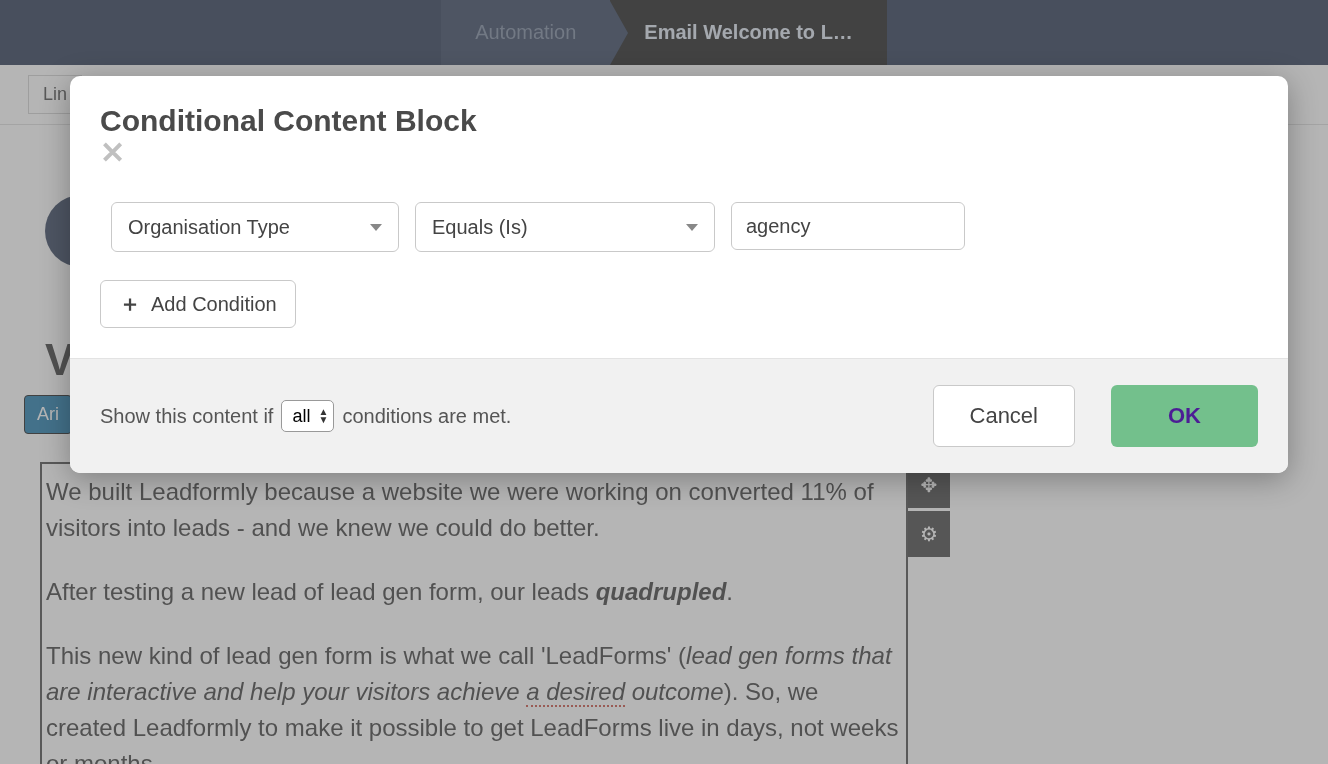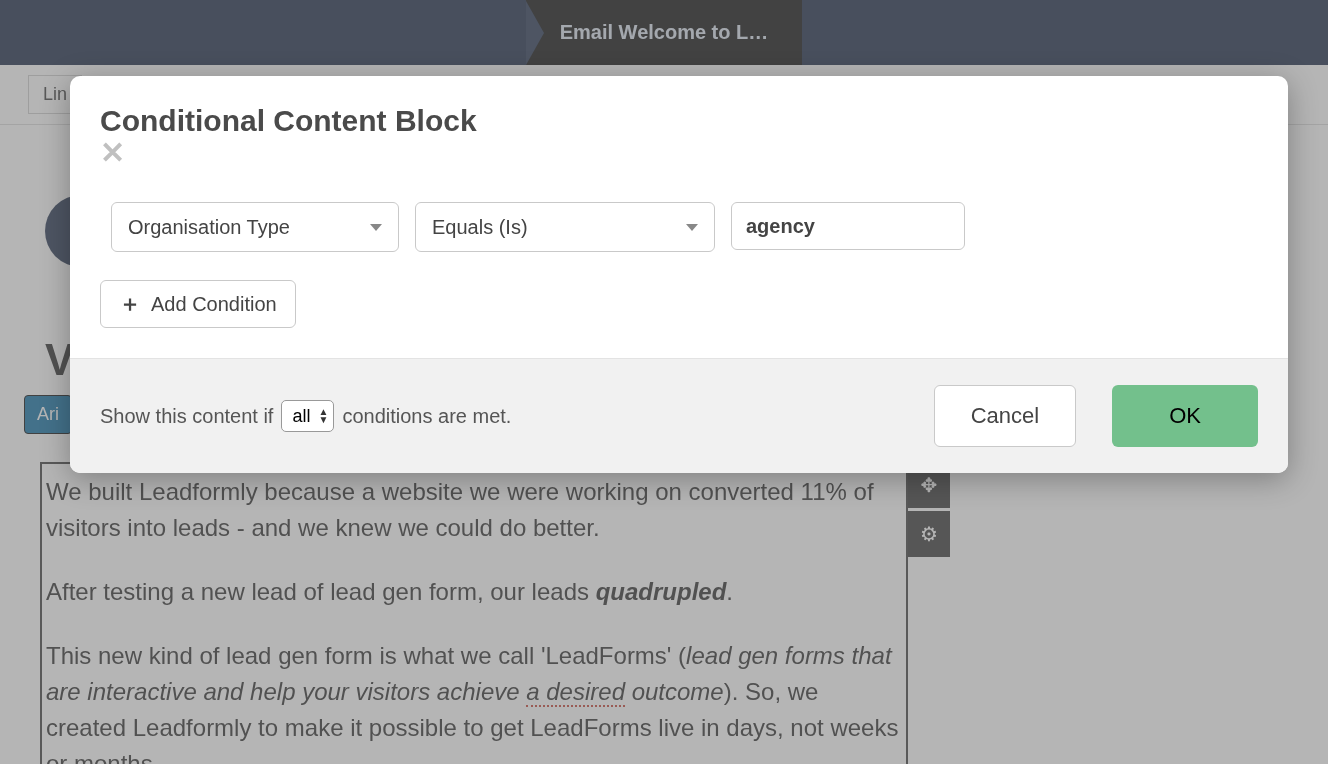--- a/index.html
+++ b/index.html
@@ -224,21 +224,20 @@
 .dd1 { width: 288px; }
 .dd2 { width: 300px; }
 .text-input {
   border: 1px solid #c9c9c9;
   border-radius: 6px;
   height: 48px;
   width: 234px;
   padding: 0 14px;
   font-size: 20px;
   color: #444;
-  font-weight: bold;
 }
 .add-cond {
   border: 1px solid #c9c9c9;
   border-radius: 6px;
   height: 48px;
   display: inline-flex;
   align-items: center;
   gap: 10px;
   padding: 0 18px;
   font-size: 20px;
@@ -299,30 +298,31 @@
   cursor: pointer;
   border: 1px solid transparent;
 }
 .btn-cancel {
   background: #fff;
   border-color: #c9c9c9;
   color: #444;
 }
 .btn-ok {
   background: #73c08c;
-  color: #000000;
-  font-weight: 400;
+  color: #4c1d95;
+  font-weight: 700;
   padding: 0 56px;
 }
 </style>
 </head>
 <body>
 
 <div class="topbar">
   <div class="breadcrumb-wrap">
+    <div class="bc-step first">Automation</div>
     <div class="bc-arrow"></div>
     <div class="bc-step second">Email Welcome to L…</div>
   </div>
 </div>
 
 <div class="secondbar">
   <div class="pill">Lin</div>
 </div>
 
 <div class="editor-bg"></div>

